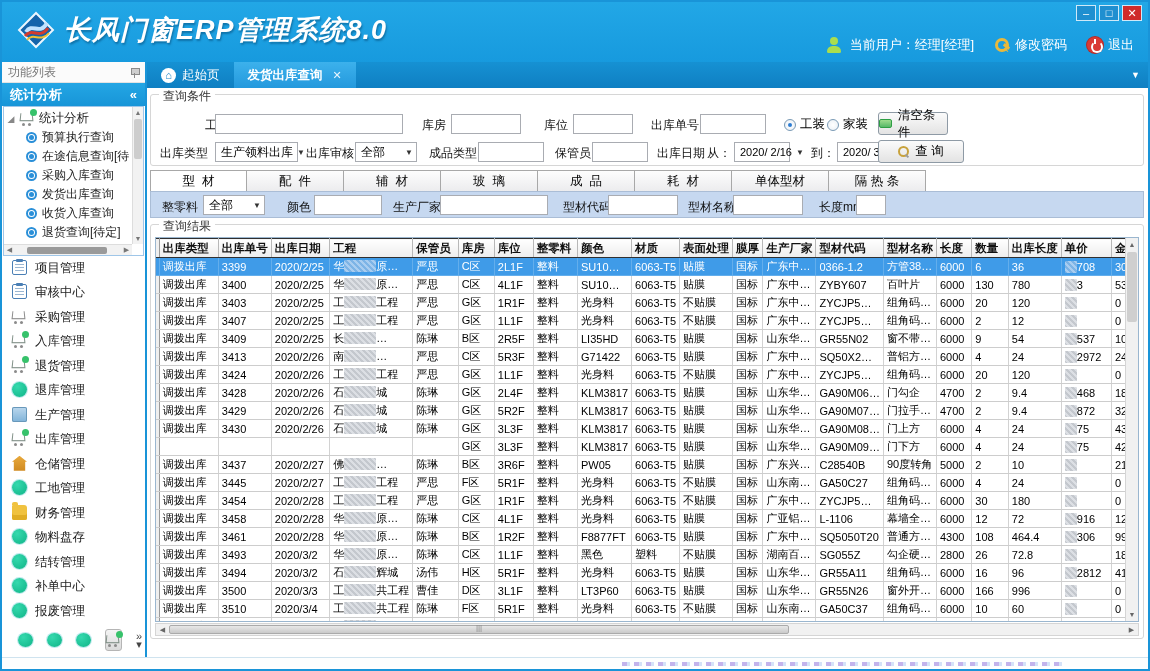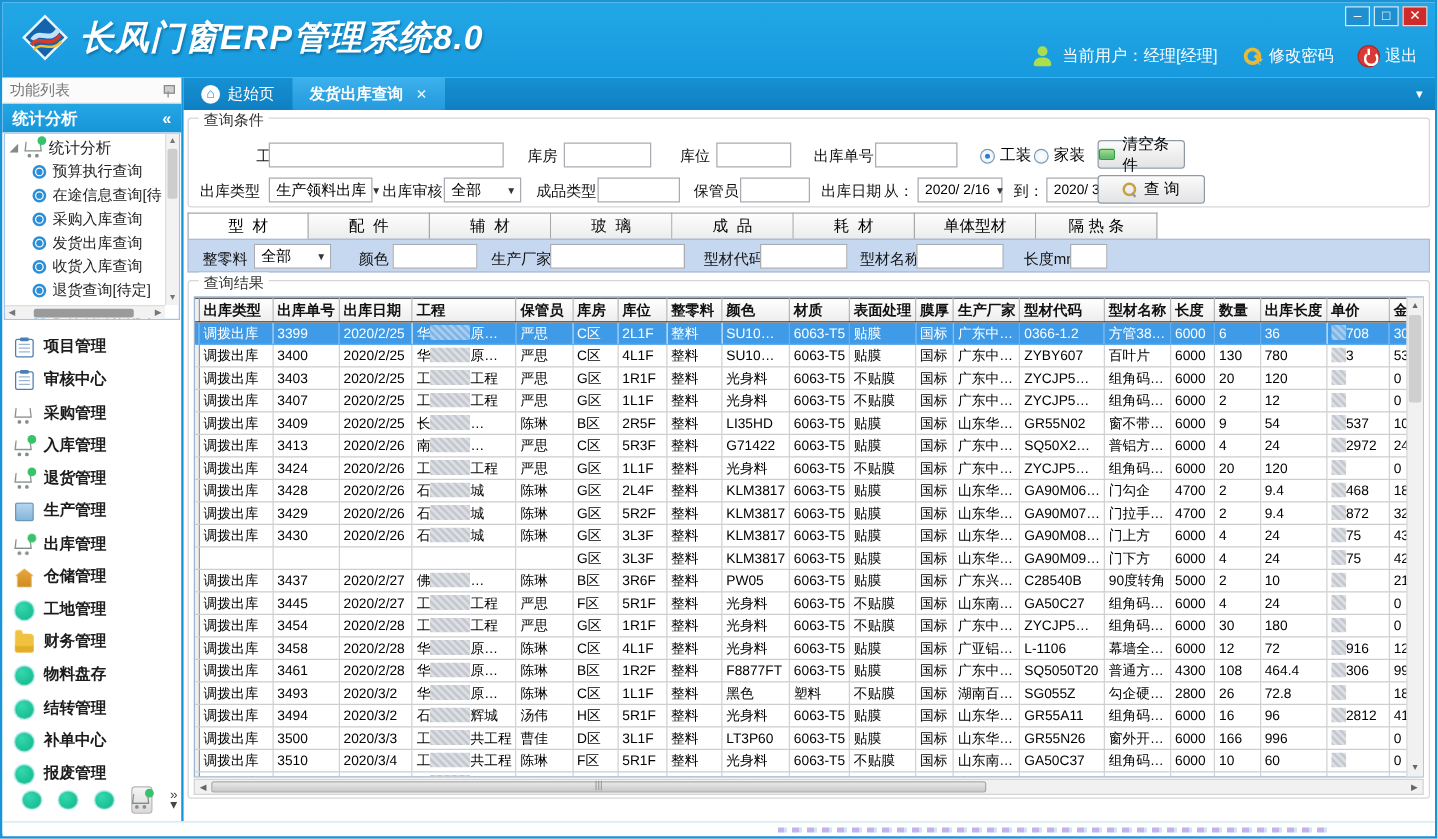--- a/index.html
+++ b/index.html
@@ -43,21 +43,21 @@
   .tree-item { display:flex; align-items:center; gap:5px; height:19px; padding-left:20px; color:#222; cursor:pointer; white-space:nowrap; }
   .dot-node { width:11px; height:11px; border-radius:50%; background:#fff; border:2px solid #2a8fd8; position:relative; flex:0 0 11px; }
   .dot-node:before { content:""; position:absolute; left:1px; top:1px; width:5px; height:5px; border-radius:50%; background:#2a8fd8; }
   .tree-vscroll { position:absolute; right:0; top:0; width:11px; height:137px; background:#f2f2f2; border-left:1px solid #ddd; }
   .tree-vscroll .arr { height:11px; font-size:7px; color:#777; text-align:center; line-height:11px; }
   .tree-vscroll .thumb { margin:1px; height:40px; background:#cdcdcd; border-radius:2px; }
   .tree-hscroll { position:absolute; left:0; bottom:0; height:11px; right:11px; background:#f2f2f2; border-top:1px solid #ddd; display:flex; align-items:center; }
   .tree-hscroll .thumb { margin-left:12px; width:80px; height:7px; background:#9a9a9a; border-radius:2px; }
   .tree-hscroll .arr { width:11px; font-size:7px; color:#777; text-align:center; }
   .menu { flex:1; display:flex; flex-direction:column; padding:4px 0 0 10px; }
-  .menu-item { flex:1; display:flex; align-items:flex-end; gap:8px; font-size:12.5px; font-weight:bold; color:#1c1c1c; cursor:pointer; }
+  .menu-item { flex:1; display:flex; align-items:flex-start; gap:8px; font-size:12.5px; font-weight:normal; color:#1c1c1c; cursor:pointer; }
   .mi-icon { width:15px; height:15px; flex:0 0 15px; position:relative; }
   .ic-circle { border-radius:50%; background:radial-gradient(circle at 35% 30%,#35d9ae,#0fb487); box-shadow:0 0 0 1px #bfe9ef; }
   .ic-clipboard { border:1px solid #4a7fb5; background:#fff; border-radius:2px; }
   .ic-clipboard:before { content:""; position:absolute; left:3px; top:-2px; width:7px; height:3px; background:#4a7fb5; border-radius:1px; }
   .ic-clipboard:after { content:""; position:absolute; left:2px; top:3px; width:9px; height:1px; background:#9ab6d2; box-shadow:0 3px 0 #9ab6d2, 0 6px 0 #9ab6d2; }
   .ic-cart:before { content:""; position:absolute; left:0; top:2px; width:11px; height:7px; border:1.5px solid #8b8b8b; border-top:none; transform:perspective(10px) rotateX(10deg); }
   .ic-cart:after { content:""; position:absolute; left:2px; bottom:0; width:3px; height:3px; border-radius:50%; background:#8b8b8b; box-shadow:6px 0 0 #8b8b8b; }
   .ic-cart.green:before { border-color:#7f8f86; }
   .ic-cart.green .cdot { position:absolute; right:-2px; top:-2px; width:7px; height:7px; border-radius:50%; background:#37c26b; }
   .ic-house { background:linear-gradient(#e8a93c,#d08a21); border-radius:1px; clip-path:polygon(50% 0,100% 40%,88% 40%,88% 100%,12% 100%,12% 40%,0 40%); }
@@ -237,20 +237,24 @@
             </span>
             <span>入库管理</span>
           </div>
           <div class="menu-item">
             <span class="mi-icon ic-cart green">
               <span class="cdot"></span>
             </span>
             <span>退货管理</span>
           </div>
           <div class="menu-item">
+            <span class="mi-icon ic-circle"></span>
+            <span>退库管理</span>
+          </div>
+          <div class="menu-item">
             <span class="mi-icon ic-prod"></span>
             <span>生产管理</span>
           </div>
           <div class="menu-item">
             <span class="mi-icon ic-cart green">
               <span class="cdot"></span>
             </span>
             <span>出库管理</span>
           </div>
           <div class="menu-item">
@@ -342,21 +346,21 @@
           <div class="fsel" style="left:204px;top:47px;width:62px;">
               <span>全部</span>
               <span class="ar">▼</span>
             </div>
           <span class="fl" style="left:278px;top:50px;">成品类型</span>
           <input class="fi" style="left: 327px; top: 47px; width: 66px;">
           <span class="fl" style="left:404px;top:50px;">保管员</span>
           <input class="fi" style="left: 441px; top: 47px; width: 56px;">
           <span class="fl" style="left:506px;top:50px;">出库日期</span>
           <span class="fl" style="left:556px;top:50px;">从：</span>
-          <div class="fsel" style="left:583px;top:47px;width:68px;font-size:11px;">
+          <div class="fsel" style="left:583px;top:47px;width:56px;font-size:11px;">
               <span>2020/ 2/16</span>
               <span class="ar">▼</span>
             </div>
           <span class="fl" style="left:660px;top:50px;">到：</span>
           <div class="fsel" style="left:686px;top:47px;width:68px;font-size:11px;">
               <span>2020/ 3/16</span>
               <span class="ar">▼</span>
             </div>
           <div class="btn" style="left:727px;top:45px;width:86px;">
               <span class="ic-mag"></span>

